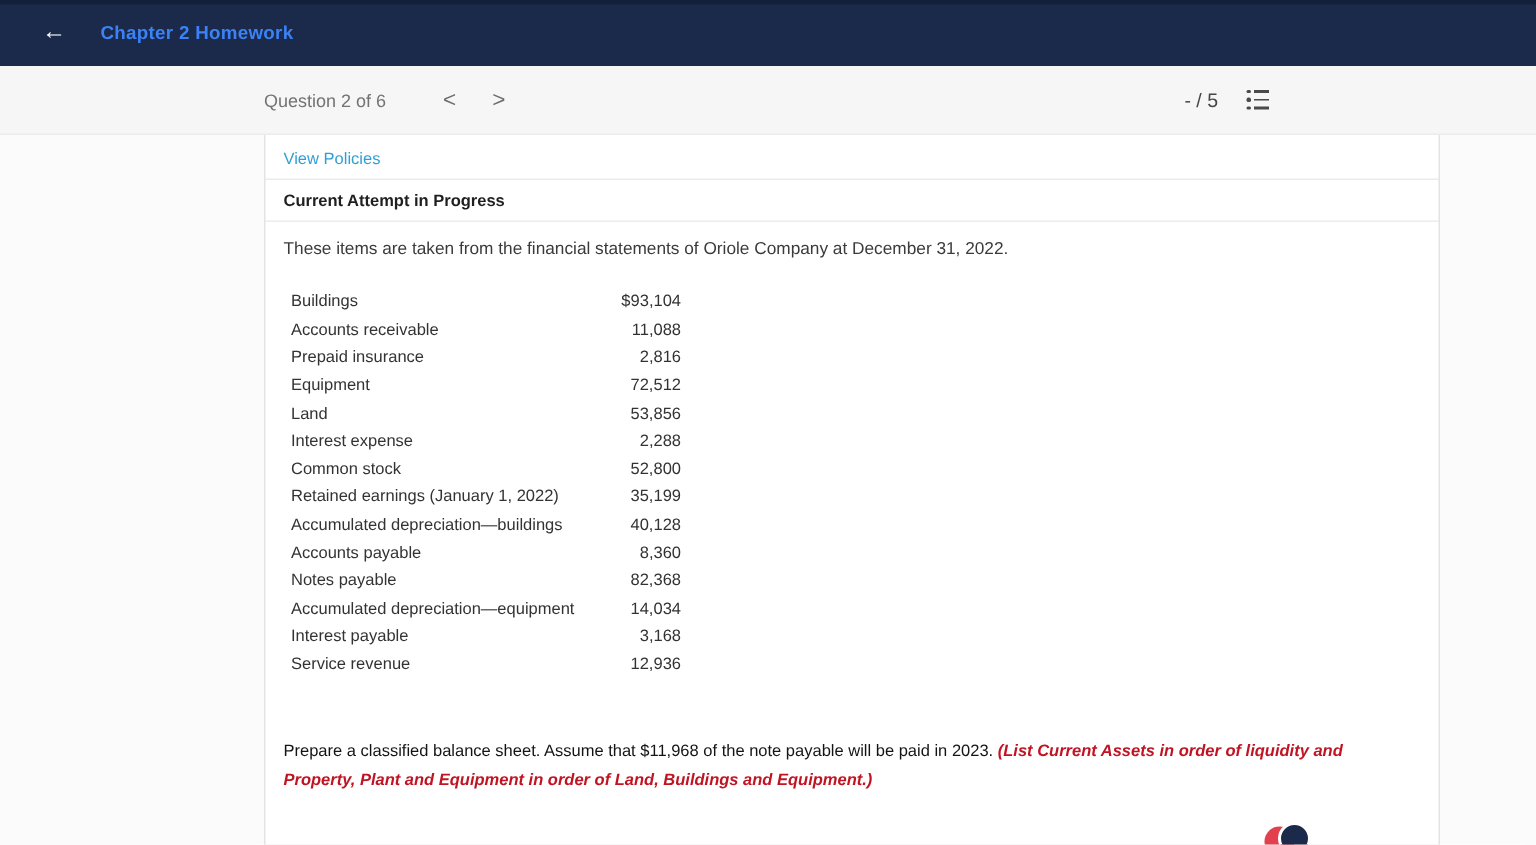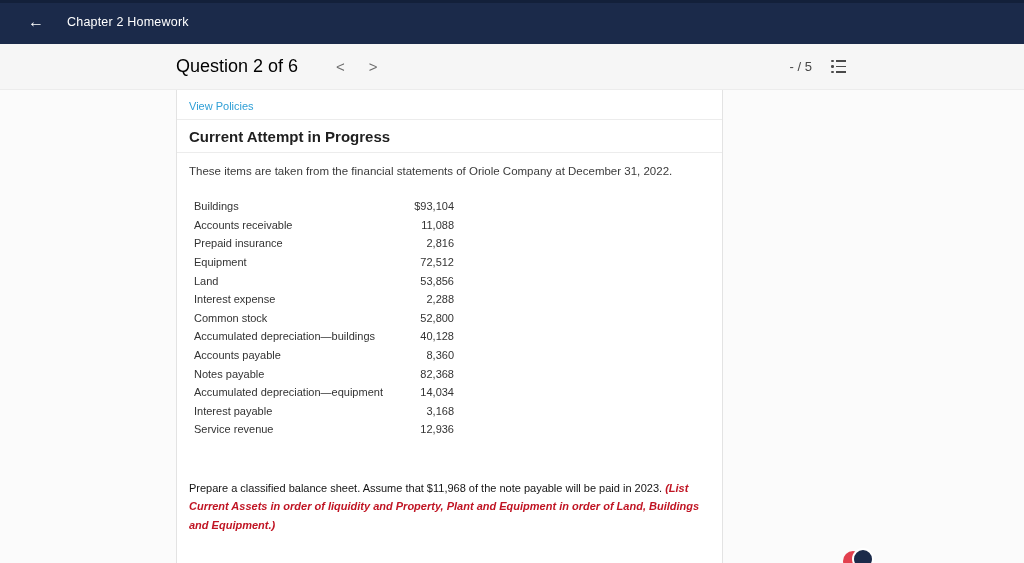--- a/index.html
+++ b/index.html
@@ -15,51 +15,51 @@
   
   .topbar {
     position: absolute; top: 0; left: 0; width: 100%; height: 44px;
     background: #1b2a4a; display: flex; align-items: center;
   }
   .topbar::before {
     content: ""; position: absolute; top: 0; left: 0; right: 0; height: 3px;
     background: #13203a;
   }
   .back-arrow { color: #ffffff; font-size: 16px; margin-left: 28px; cursor: pointer; line-height: 1; }
-  .topbar-title { color: #ffffff; font-size: 12.5px; font-weight: 400; margin-left: 23px; letter-spacing: .2px; }
+  .topbar-title { color: #3b82f6; font-size: 12.5px; font-weight: 700; margin-left: 23px; letter-spacing: .2px; }
 
   
   .toolbar {
     position: absolute; top: 44px; left: 0; width: 100%; height: 46px;
     background: #f6f6f6; border-bottom: 1px solid #ececec;
   }
   .toolbar-inner {
     position: absolute; left: 176px; width: 671px; height: 100%;
     display: flex; align-items: center;
   }
-  .qlabel { font-size: 18px; color: #000000; }
+  .qlabel { font-size: 12px; color: #737373; }
   .chev { font-size: 15px; color: #6d6d6d; cursor: pointer; line-height: 1; }
   .chev-prev { margin-left: 38px; }
   .chev-next { margin-left: 24px; }
   .toolbar-spacer { flex: 1; }
   .score { font-size: 13px; color: #474747; margin-right: 18px; }
   .list-icon { display: flex; flex-direction: column; justify-content: center; cursor: pointer; padding: 2px 1px; }
   .li-row { display: flex; align-items: center; margin: 1.6px 0; }
   .li-dot { width: 2.5px; height: 2.5px; background: #4a4a4a; border-radius: 50%; margin-right: 2.5px; }
   .li-line { width: 10px; height: 1.8px; background: #4a4a4a; }
 
   
   .card {
-    position: absolute; left: 176px; top: 90px; width: 547px; height: 474px;
+    position: absolute; left: 176px; top: 90px; width: 784px; height: 474px;
     background: #ffffff; border: 1px solid #e3e3e3; border-top: none;
   }
   .policies-row { padding: 6px 12px 5px; border-bottom: 1px solid #ececec; }
   .policies-link { font-size: 11px; color: #2f9fd6; text-decoration: none; cursor: pointer; }
   .attempt-row {
-    padding: 8px 12px 7px; font-size: 15px; font-weight: 700; color: #1f1f1f;
+    padding: 8px 12px 7px; font-size: 11px; font-weight: 700; color: #1f1f1f;
     border-bottom: 1px solid #ececec;
   }
   .content { padding: 12px 12px 0; }
   .intro { margin: 0; font-size: 11.5px; color: #3b3b3b; }
 
   .fin-table { margin: 20px 0 12px 5px; width: 260px; }
   .fin-row {
     display: flex; justify-content: space-between; align-items: center;
     height: 18.6px; font-size: 11px; color: #333333;
   }
@@ -136,20 +136,24 @@
         </div>
         <div class="fin-row">
           <span class="fin-label">Interest expense</span>
           <span class="fin-value">2,288</span>
         </div>
         <div class="fin-row">
           <span class="fin-label">Common stock</span>
           <span class="fin-value">52,800</span>
         </div>
         <div class="fin-row">
+          <span class="fin-label">Retained earnings (January 1, 2022)</span>
+          <span class="fin-value">35,199</span>
+        </div>
+        <div class="fin-row">
           <span class="fin-label">Accumulated depreciation—buildings</span>
           <span class="fin-value">40,128</span>
         </div>
         <div class="fin-row">
           <span class="fin-label">Accounts payable</span>
           <span class="fin-value">8,360</span>
         </div>
         <div class="fin-row">
           <span class="fin-label">Notes payable</span>
           <span class="fin-value">82,368</span>

